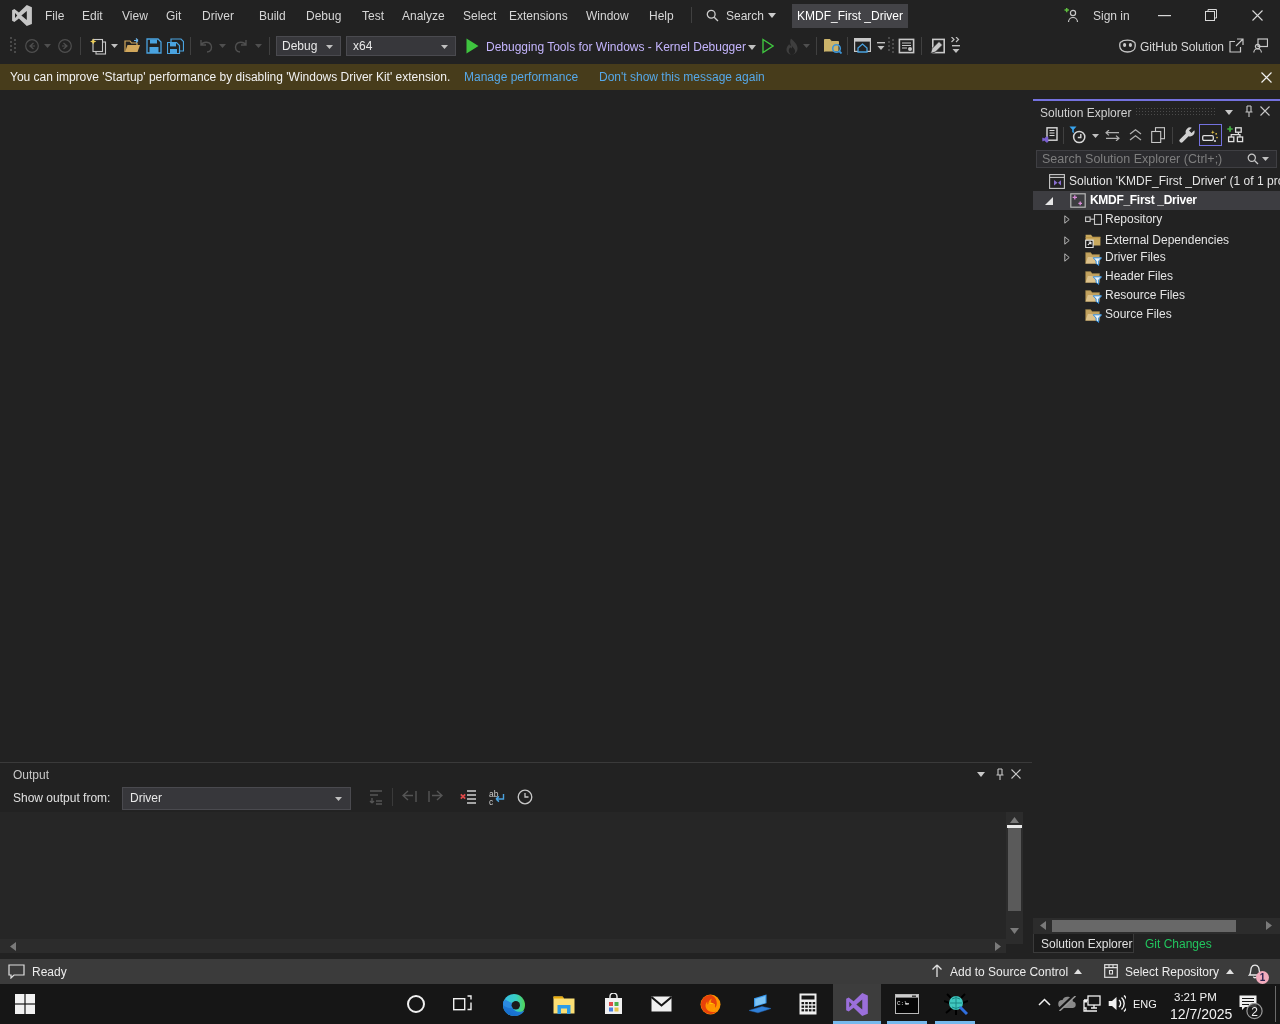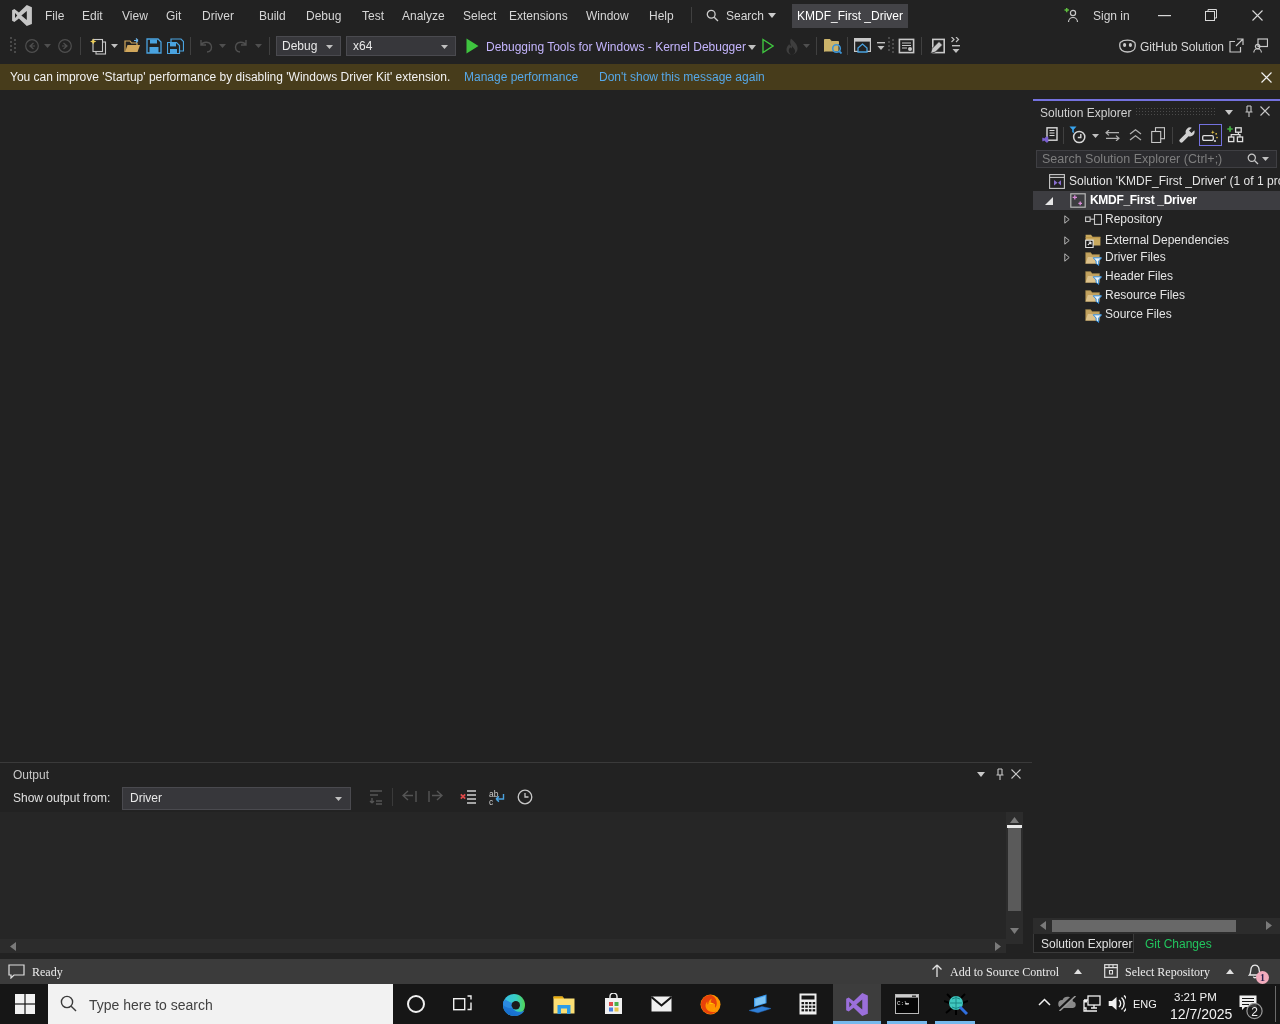--- a/index.html
+++ b/index.html
@@ -30,21 +30,21 @@
 #output { position:absolute; left:0; top:762px; width:1032px; height:191px; background:#222222;
   border-top:1px solid #3a3a3a; }
 #outcontent { position:absolute; left:0; top:49px; width:1006px; height:127px; background:#262626; }
 
 
 #sepanel { position:absolute; left:1033px; top:99px; width:247px; height:854px; background:#222222; }
 .row { position:absolute; left:0; width:247px; height:19px; font-size:12px; color:#e4e4e4; }
 
 
 #statusbar { position:absolute; left:0; top:959px; width:1280px; height:25px; background:#3b3b3b;
-  color:#ececec; font-size:12px;font-family:Liberation Serif, serif; }
+  color:#ececec; font-size:12px; }
 
 
 #taskbar { position:absolute; left:0; top:984px; width:1280px; height:40px; background:#161616;
   color:#ffffff; }
 #tsearch { position:absolute; left:48px; top:0; width:345px; height:40px; background:#f2f2f2; }
 </style>
 </head>
 <body>
 <div id="root">
 
@@ -528,27 +528,20 @@
   <div style="position:absolute;left:1256px;top:12px;width:13px;height:13px;border-radius:50%;background:#f2abbc;color:#2d2250;font-size:10px;font-weight:bold;text-align:center;line-height:13px">1</div>
 </div>
 
 <div id="taskbar">
   <svg style="left:15px;top:10px" width="20" height="20" viewBox="0 0 20 20">
     <rect x="0" y="0" width="9.4" height="9.4" fill="#f2f2f2"></rect>
     <rect x="10.6" y="0" width="9.4" height="9.4" fill="#f2f2f2"></rect>
     <rect x="0" y="10.6" width="9.4" height="9.4" fill="#f2f2f2"></rect>
     <rect x="10.6" y="10.6" width="9.4" height="9.4" fill="#f2f2f2"></rect>
   </svg>
-  <div id="tsearch">
-    <svg style="left:12px;top:11px;position:absolute" width="17" height="17" viewBox="0 0 17 17">
-      <circle cx="7" cy="7" r="5.6" fill="none" stroke="#3b3b3b" stroke-width="1.4"></circle>
-      <line x1="11.2" y1="11.2" x2="16" y2="16" stroke="#3b3b3b" stroke-width="1.4"></line>
-    </svg>
-    <span class="t" style="left:89px;top:13px;font-size:14px;color:#424242;left:41px">Type here to search</span>
-  </div>
 
   <svg style="left:406px;top:10px" width="20" height="20" viewBox="0 0 20 20">
     <circle cx="10" cy="10" r="8" fill="none" stroke="#f0f0f0" stroke-width="2"></circle>
   </svg>
 
   <svg style="left:453px;top:11px" width="19" height="18" viewBox="0 0 19 18">
     <rect x="0.7" y="3.7" width="11" height="11" fill="none" stroke="#f0f0f0" stroke-width="1.4"></rect>
     <path d="M14.5 1 H18 V4.5 M18 7.5 V11 M14.5 14.5 H18 V11" stroke="#f0f0f0" stroke-width="1.4" fill="none"></path>
   </svg>
 

